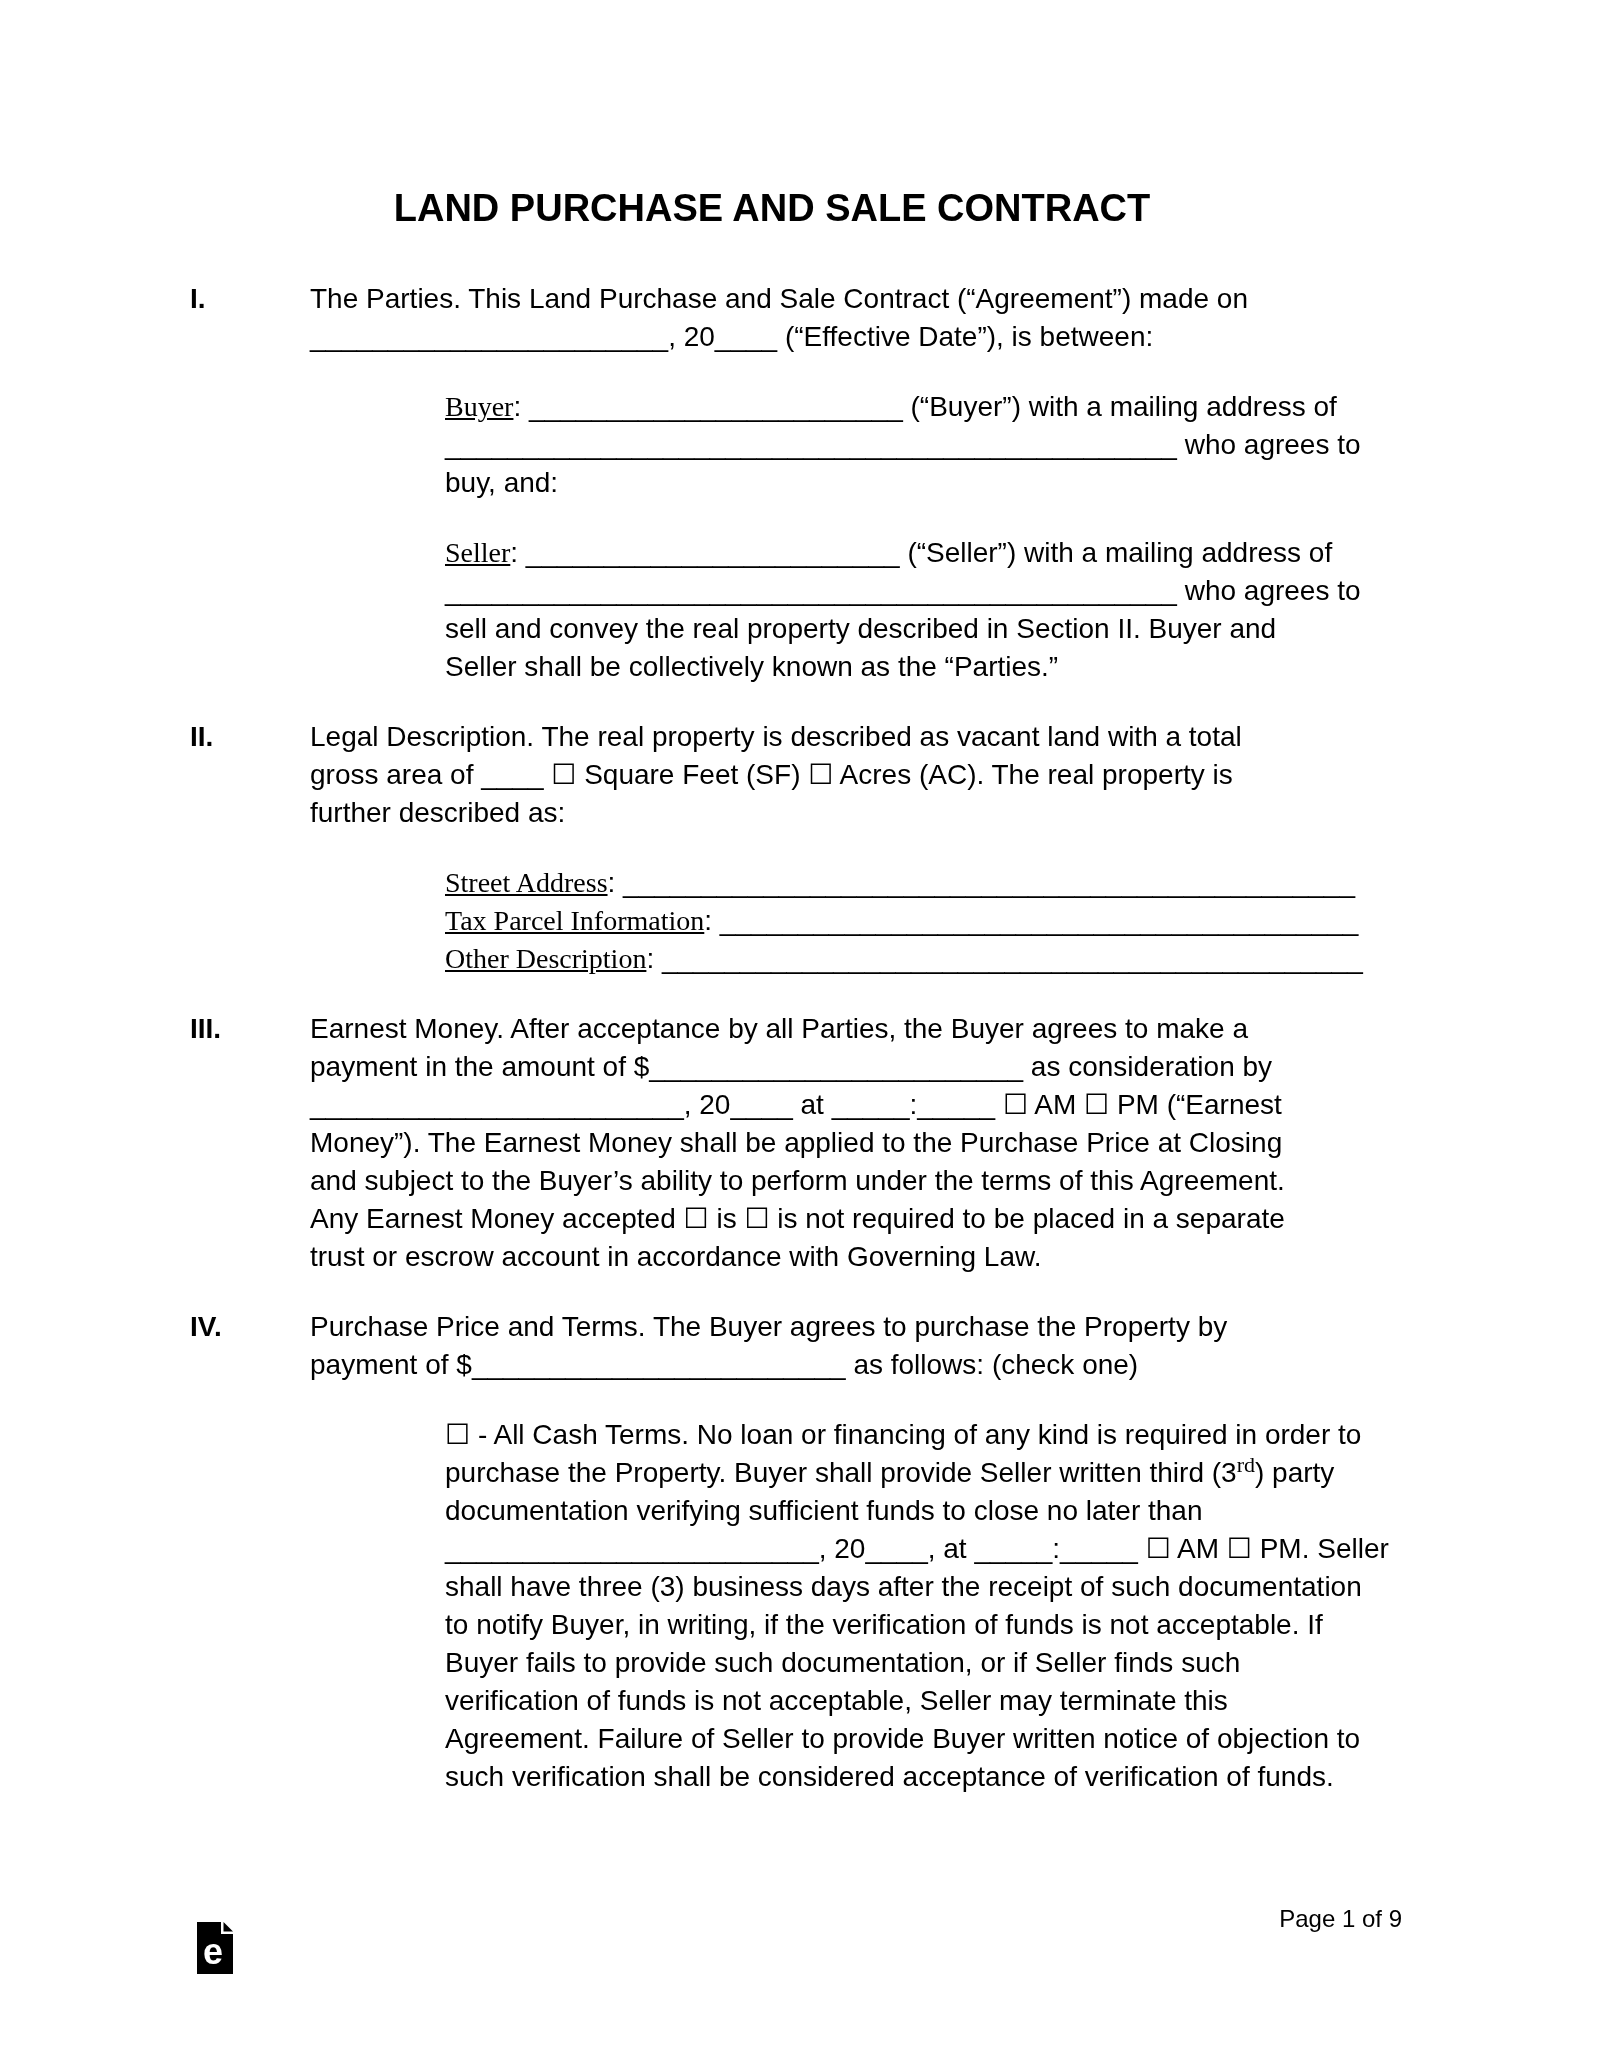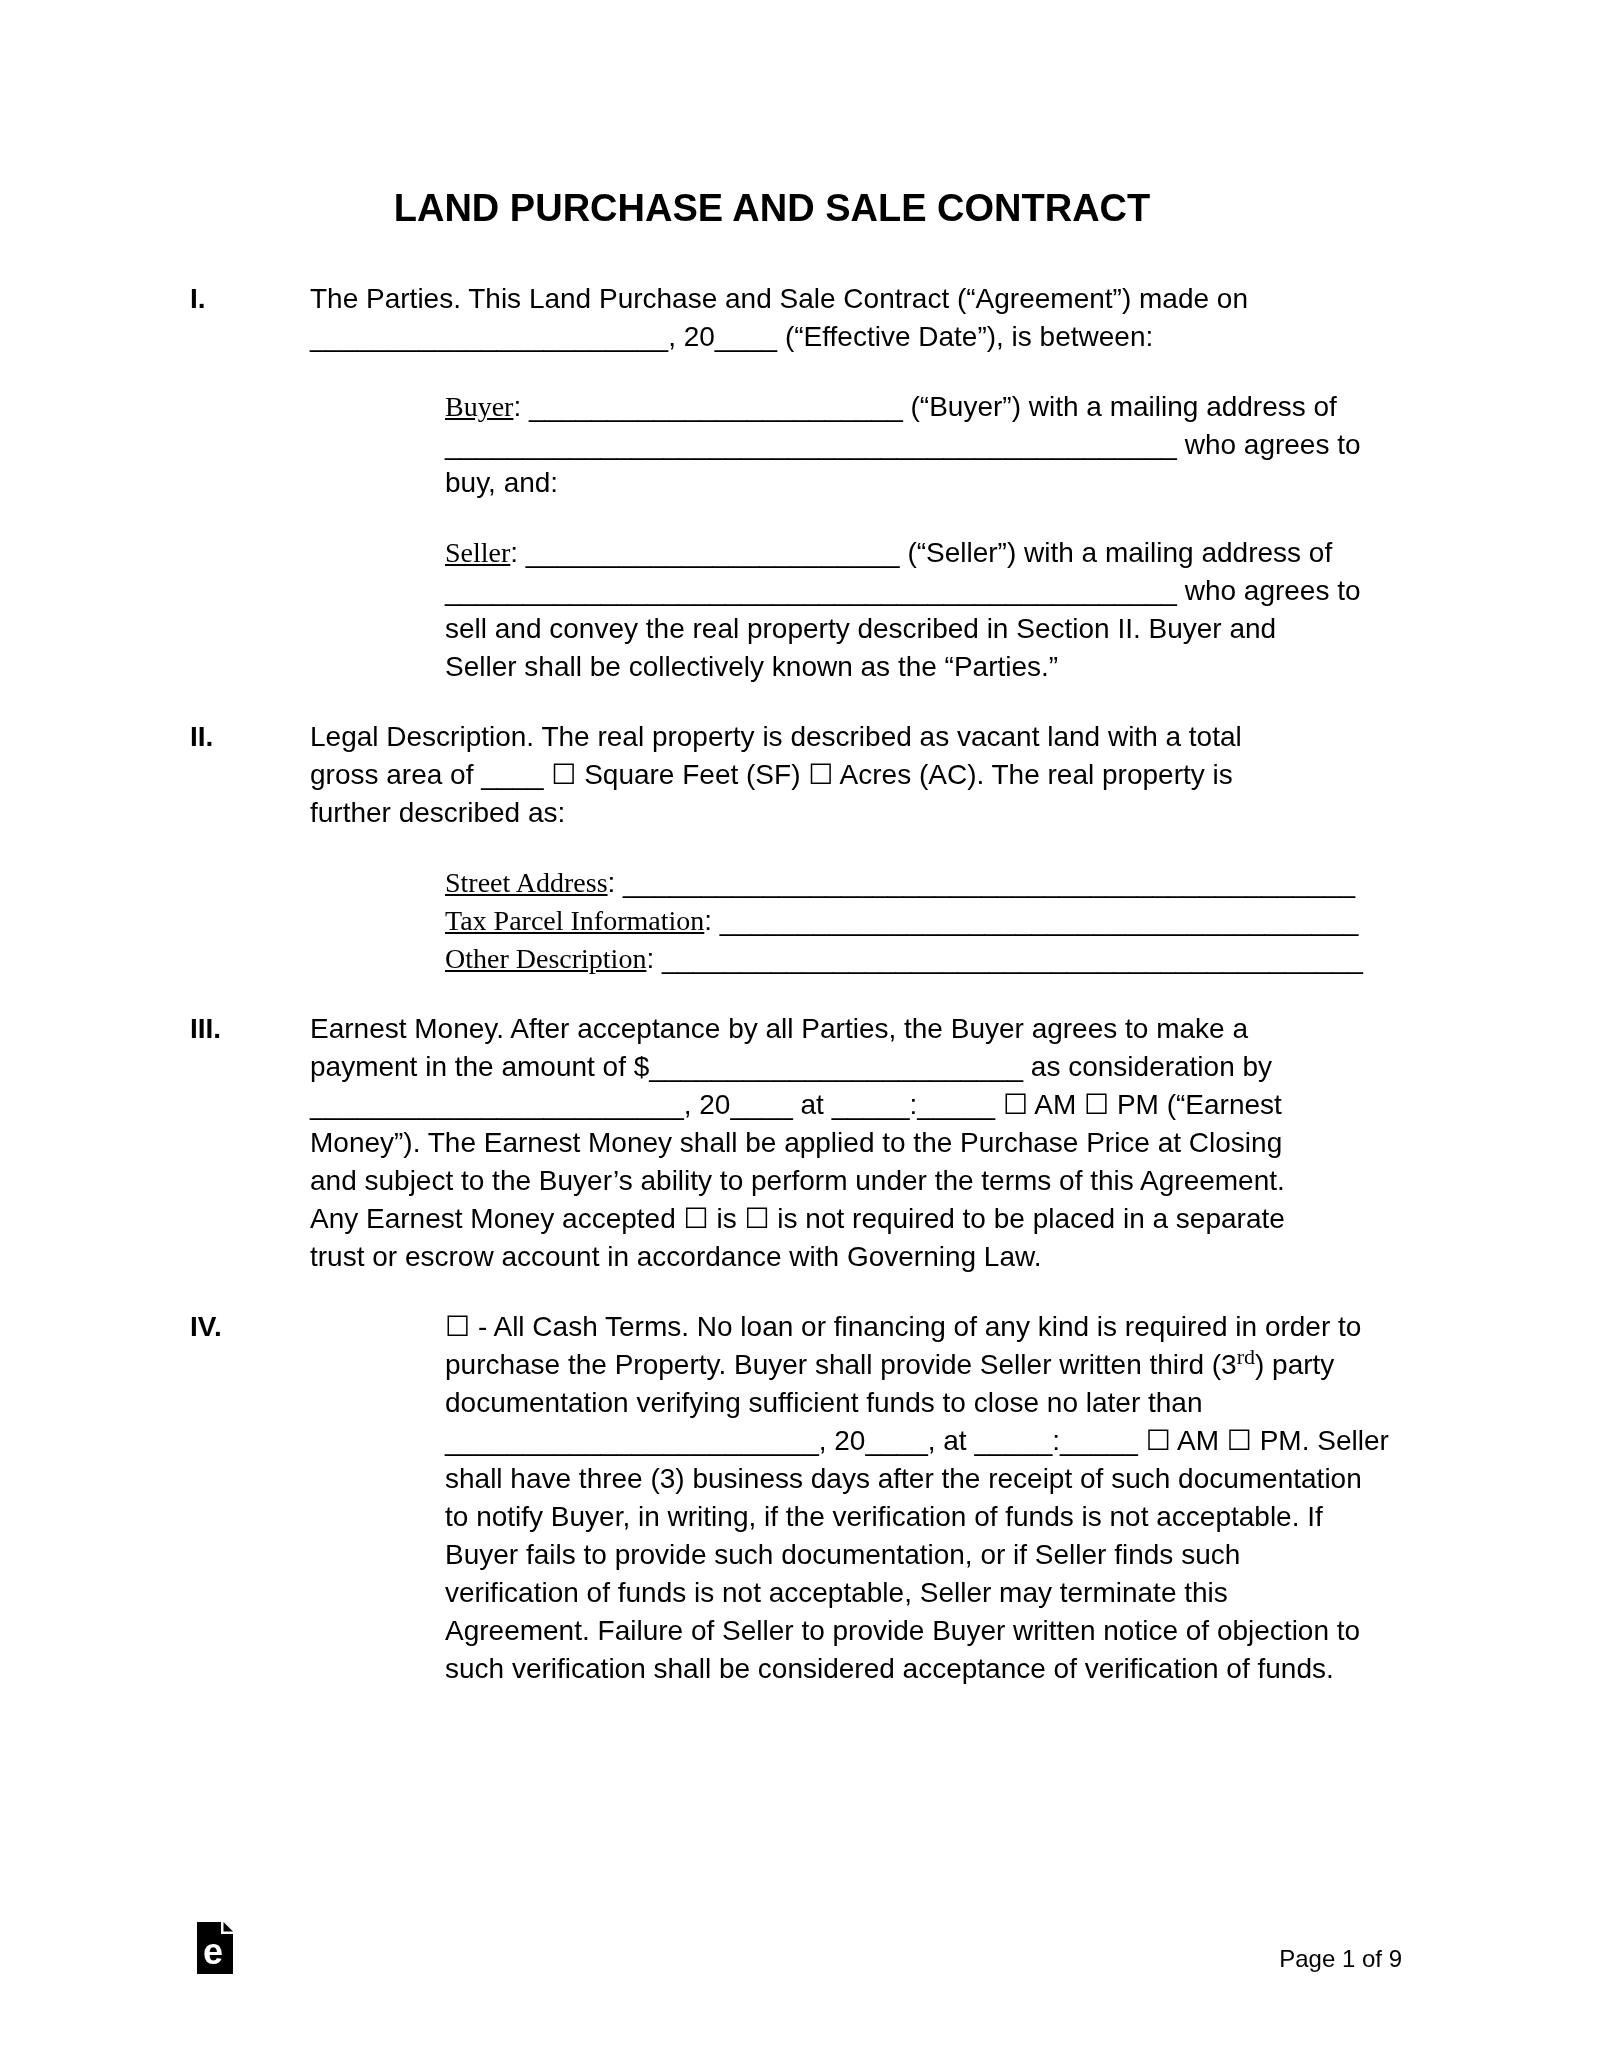--- a/index.html
+++ b/index.html
@@ -50,21 +50,21 @@
   .sup { font-size: 22px; vertical-align: super; line-height: 0; font-family: Liberation Serif, serif; }
   .footer-logo {
     position: absolute;
     left: 197px;
     top: 1922px;
     width: 36px;
     height: 52px;
   }
   .page-num {
     position: absolute;
-    top: 1944px;
+    top: 1904px;
     right: 142px;
     font-size: 24px;
     line-height: 30px;
   }
 </style>
 </head>
 <body>
 
 <div class="page">
 
@@ -106,20 +106,22 @@
 Money”). The Earnest Money shall be applied to the Purchase Price at Closing
 and subject to the Buyer’s ability to perform under the terms of this Agreement.
 Any Earnest Money accepted ☐ </span><span class="b">is</span><span> ☐ </span><span class="b">is not</span><span> required to be placed in a separate
 trust or escrow account in accordance with Governing Law.</span></p>
       </div>
     </section>
 
     <section class="sec">
       <div class="sec-num">IV.</div>
       <div class="sec-body">
+        <p class="para"><span class="b">Purchase Price and Terms.</span><span> The Buyer agrees to purchase the Property by
+payment of $________________________ as follows: (check one)</span></p>
         <p class="para indent"><span>☐ - </span><span class="b">All Cash Terms</span><span>. No loan or financing of any kind is required in order to
 purchase the Property. Buyer shall provide Seller written third (3</span><span class="sup">rd</span><span>) party
 documentation verifying sufficient funds to close no later than
 ________________________, 20____, at _____:_____ ☐ AM ☐ PM. Seller
 shall have three (3) business days after the receipt of such documentation
 to notify Buyer, in writing, if the verification of funds is not acceptable. If
 Buyer fails to provide such documentation, or if Seller finds such
 verification of funds is not acceptable, Seller may terminate this
 Agreement. Failure of Seller to provide Buyer written notice of objection to
 such verification shall be considered acceptance of verification of funds.</span></p>

